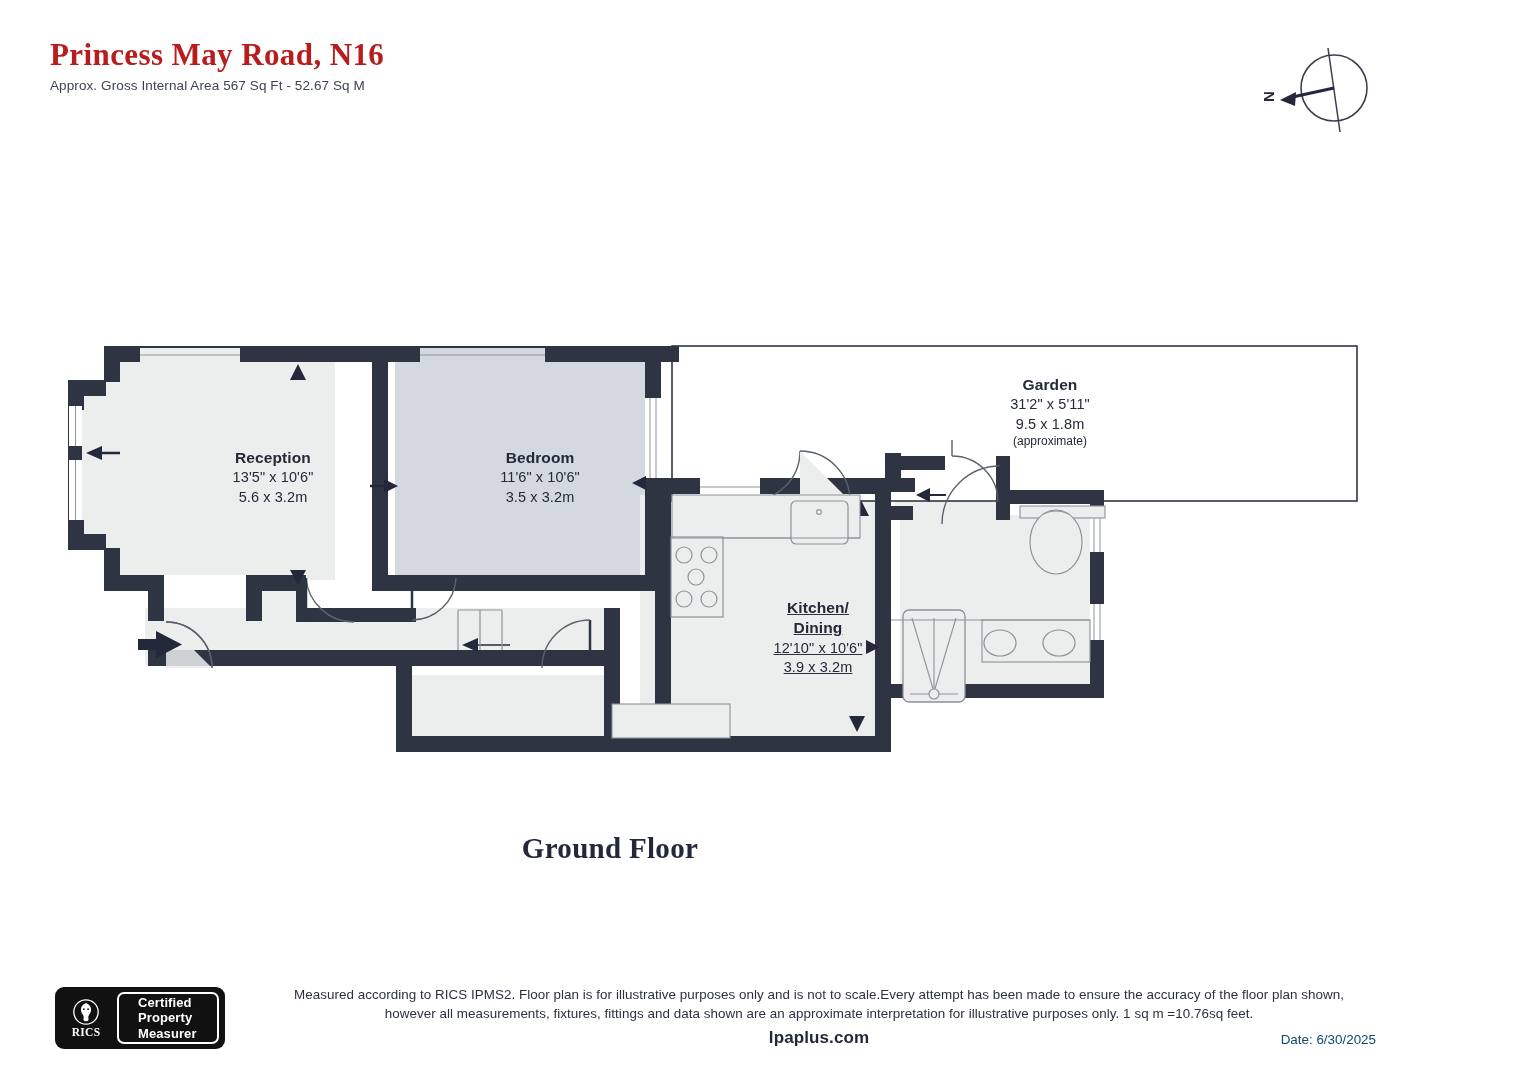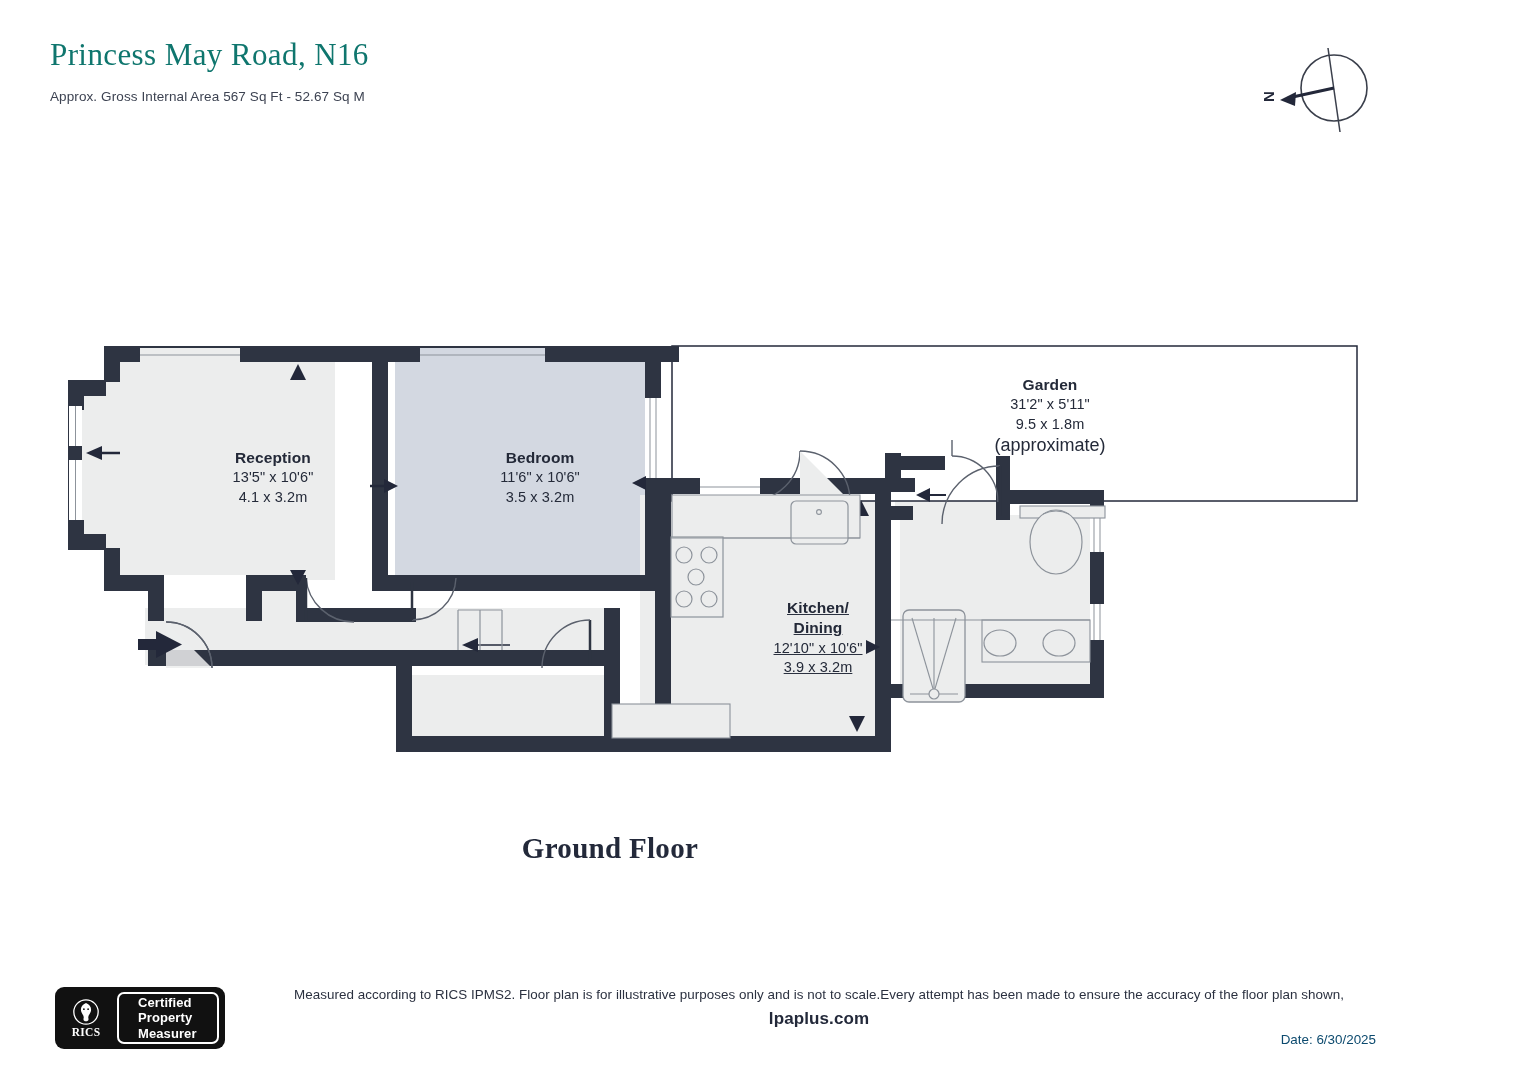--- a/index.html
+++ b/index.html
@@ -20,30 +20,30 @@
   
   #header {
     position: absolute;
     left: 50px;
     top: 38px;
     width: 700px;
   }
   #plan-title {
     font-family: "Liberation Serif", serif;
     font-size: 31px;
-    font-weight: normal;
+    font-weight: bold;
     letter-spacing: 0.4px;
-    color: #0f766e;
+    color: #b91c1c;
     margin: 0;
     line-height: 1.1;
   }
   #plan-subtitle {
     font-size: 13.5px;
     color: #3d4352;
-    margin-top: 17px;
+    margin-top: 6px;
     letter-spacing: 0.1px;
   }
 
   
   #compass {
     position: absolute;
     left: 1262px;
     top: 40px;
     width: 130px;
     height: 100px;
@@ -72,21 +72,21 @@
     display: block;
     letter-spacing: 0.1px;
   }
   .room-label .rl-dim {
     font-size: 14.5px;
     color: #242a39;
     display: block;
     letter-spacing: 0.1px;
   }
   .room-label .rl-note {
-    font-size: 18px;
+    font-size: 12px;
     color: #242a39;
     display: block;
   }
 
   #label-reception { left: 168px; top: 448px; width: 210px; }
   #label-bedroom   { left: 440px; top: 448px; width: 200px; }
   #label-kitchen   { left: 708px; top: 598px; width: 220px; text-decoration: underline; }
   #label-garden    { left: 950px; top: 375px; width: 200px; }
 
   
@@ -478,21 +478,21 @@
     <line x1="671" y1="218" x2="860" y2="218"></line>
     <line x1="891" y1="300" x2="1090" y2="300"></line>
   </g>
 
 </svg>
 </div>
 
 <div class="room-label" id="label-reception">
   <span class="rl-name">Reception</span>
   <span class="rl-dim">13'5" x 10'6"</span>
-  <span class="rl-dim">4.1 x 3.2m</span>
+  <span class="rl-dim">5.6 x 3.2m</span>
 </div>
 
 <div class="room-label" id="label-bedroom">
   <span class="rl-name">Bedroom</span>
   <span class="rl-dim">11'6" x 10'6"</span>
   <span class="rl-dim">3.5 x 3.2m</span>
 </div>
 
 <div class="room-label" id="label-kitchen">
   <span class="rl-name">Kitchen/</span>
@@ -527,17 +527,18 @@
     </div>
     <div id="rics-cert">
       <span>Certified</span>
       <span>Property</span>
       <span>Measurer</span>
     </div>
   </div>
 
   <div id="disclaimer">
     <p>Measured according to RICS IPMS2. Floor plan is for illustrative purposes only and is not to scale.Every attempt has been made to ensure the accuracy of the floor plan shown,</p>
+    <p>however all measurements, fixtures, fittings and data shown are an approximate interpretation for illustrative purposes only. 1 sq m =10.76sq feet.</p>
     <div id="site-url">lpaplus.com</div>
   </div>
 
   <div id="footer-date">Date: 6/30/2025</div>
 </div>
 
 </body></html>

